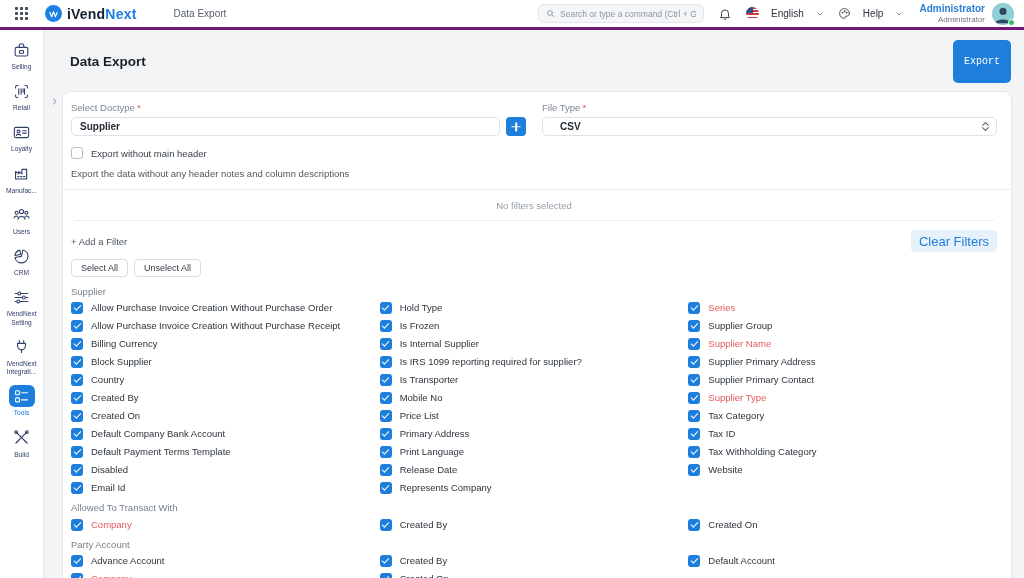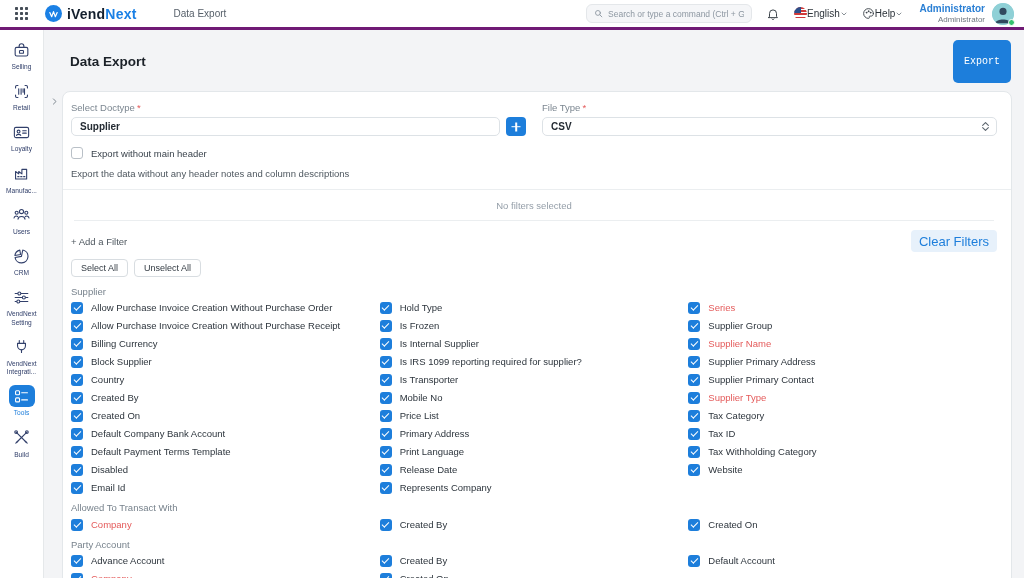--- a/index.html
+++ b/index.html
@@ -15,21 +15,21 @@
   .brand-text { font-size:14px; font-weight:700; letter-spacing:.2px; }
   .brand-first { color:#14202e; } .brand-second { color:#1a80e5; }
   .breadcrumb { margin-left:37px; font-size:10px; color:#57606a; }
   .tb-spacer { flex:1; }
   .search { width:166px; height:19px; background:#f5f6f8; border:1px solid #e4e7ea; border-radius:6px;
             display:flex; align-items:center; gap:5px; padding:0 7px; }
   .search svg { flex:none; color:#8d97a1; }
   .search input { border:none; background:transparent; outline:none; width:100%;
                   font-family:"Liberation Sans",sans-serif; font-size:8.5px; color:#3a424b; }
   .search input::placeholder { color:#8d97a1; }
-  .tb-group { display:flex; align-items:center; gap:0; margin-left:14px; }
+  .tb-group { display:flex; align-items:center; gap:12px; margin-left:14px; }
   .tb-label { font-size:10px; color:#2c333a; }
   .bell { color:#3a4148; display:flex; margin-left:14px; }
   .flag { width:13px; height:13px; border-radius:50%; overflow:hidden; position:relative; flex:none;
           background:repeating-linear-gradient(180deg,#cf3a3a 0 1.6px,#fff 1.6px 3.2px); }
   .flag::after { content:''; position:absolute; left:0; top:0; width:7px; height:6px; background:#2d4f8a; }
   .chev { color:#6b737b; display:flex; }
   .help-ic { color:#3a4148; display:flex; }
   .user-block { display:flex; align-items:center; gap:7px; margin-left:16px; }
   .user-names { display:flex; flex-direction:column; align-items:flex-end; line-height:1.15; }
   .user-name { font-size:10px; font-weight:700; color:#2a7fd4; }
@@ -64,21 +64,21 @@
   .form-grid { display:grid; grid-template-columns:1fr 1fr; column-gap:16px; margin-top:2px; }
   .f-label { display:block; font-size:9.5px; color:#7b8690; margin-bottom:4px; }
   .req { color:#e45a5a; font-style:normal; margin-left:2px; }
   .input-row { display:flex; gap:6px; }
   .text-input { flex:1; height:19px; border:1px solid #dde2e6; border-radius:5px; padding:0 8px;
                 font-family:"Liberation Sans",sans-serif; font-size:10px; font-weight:700; color:#242b33; outline:none; min-width:0; }
   .plus-btn { width:20px; height:19px; background:#1d7edb; border:none; border-radius:4px; position:relative; cursor:pointer; flex:none; }
   .plus-btn::before, .plus-btn::after { content:''; position:absolute; background:#fff; left:50%; top:50%; }
   .plus-btn::before { width:9px; height:1.6px; transform:translate(-50%,-50%); }
   .plus-btn::after  { width:1.6px; height:9px; transform:translate(-50%,-50%); }
-  .select-box { height:19px; border:1px solid #dde2e6; border-radius:5px; padding:0 7px 0 8px;
+  .select-box { height:19px; border:1px solid #dde2e6; border-radius:5px; padding:0 7px 0 17px;
                 display:flex; align-items:center; justify-content:space-between;
                 font-size:10px; font-weight:700; color:#242b33; cursor:pointer; }
   .updown { color:#5c656e; display:flex; flex-direction:column; gap:1px; }
 
   .chk-line { display:flex; align-items:center; gap:8px; margin-top:11px; cursor:pointer; }
   .chk-text { font-size:9.5px; color:#3a434c; }
   .cb { width:12px; height:12px; border-radius:3px; flex:none; position:relative; }
   .cb.off { background:#fff; border:1px solid #b9c0c7; }
   .cb.on { background:#1d7edb; }
   .cb.on::after { content:''; position:absolute; left:2.8px; top:3px; width:5.6px; height:3px;

